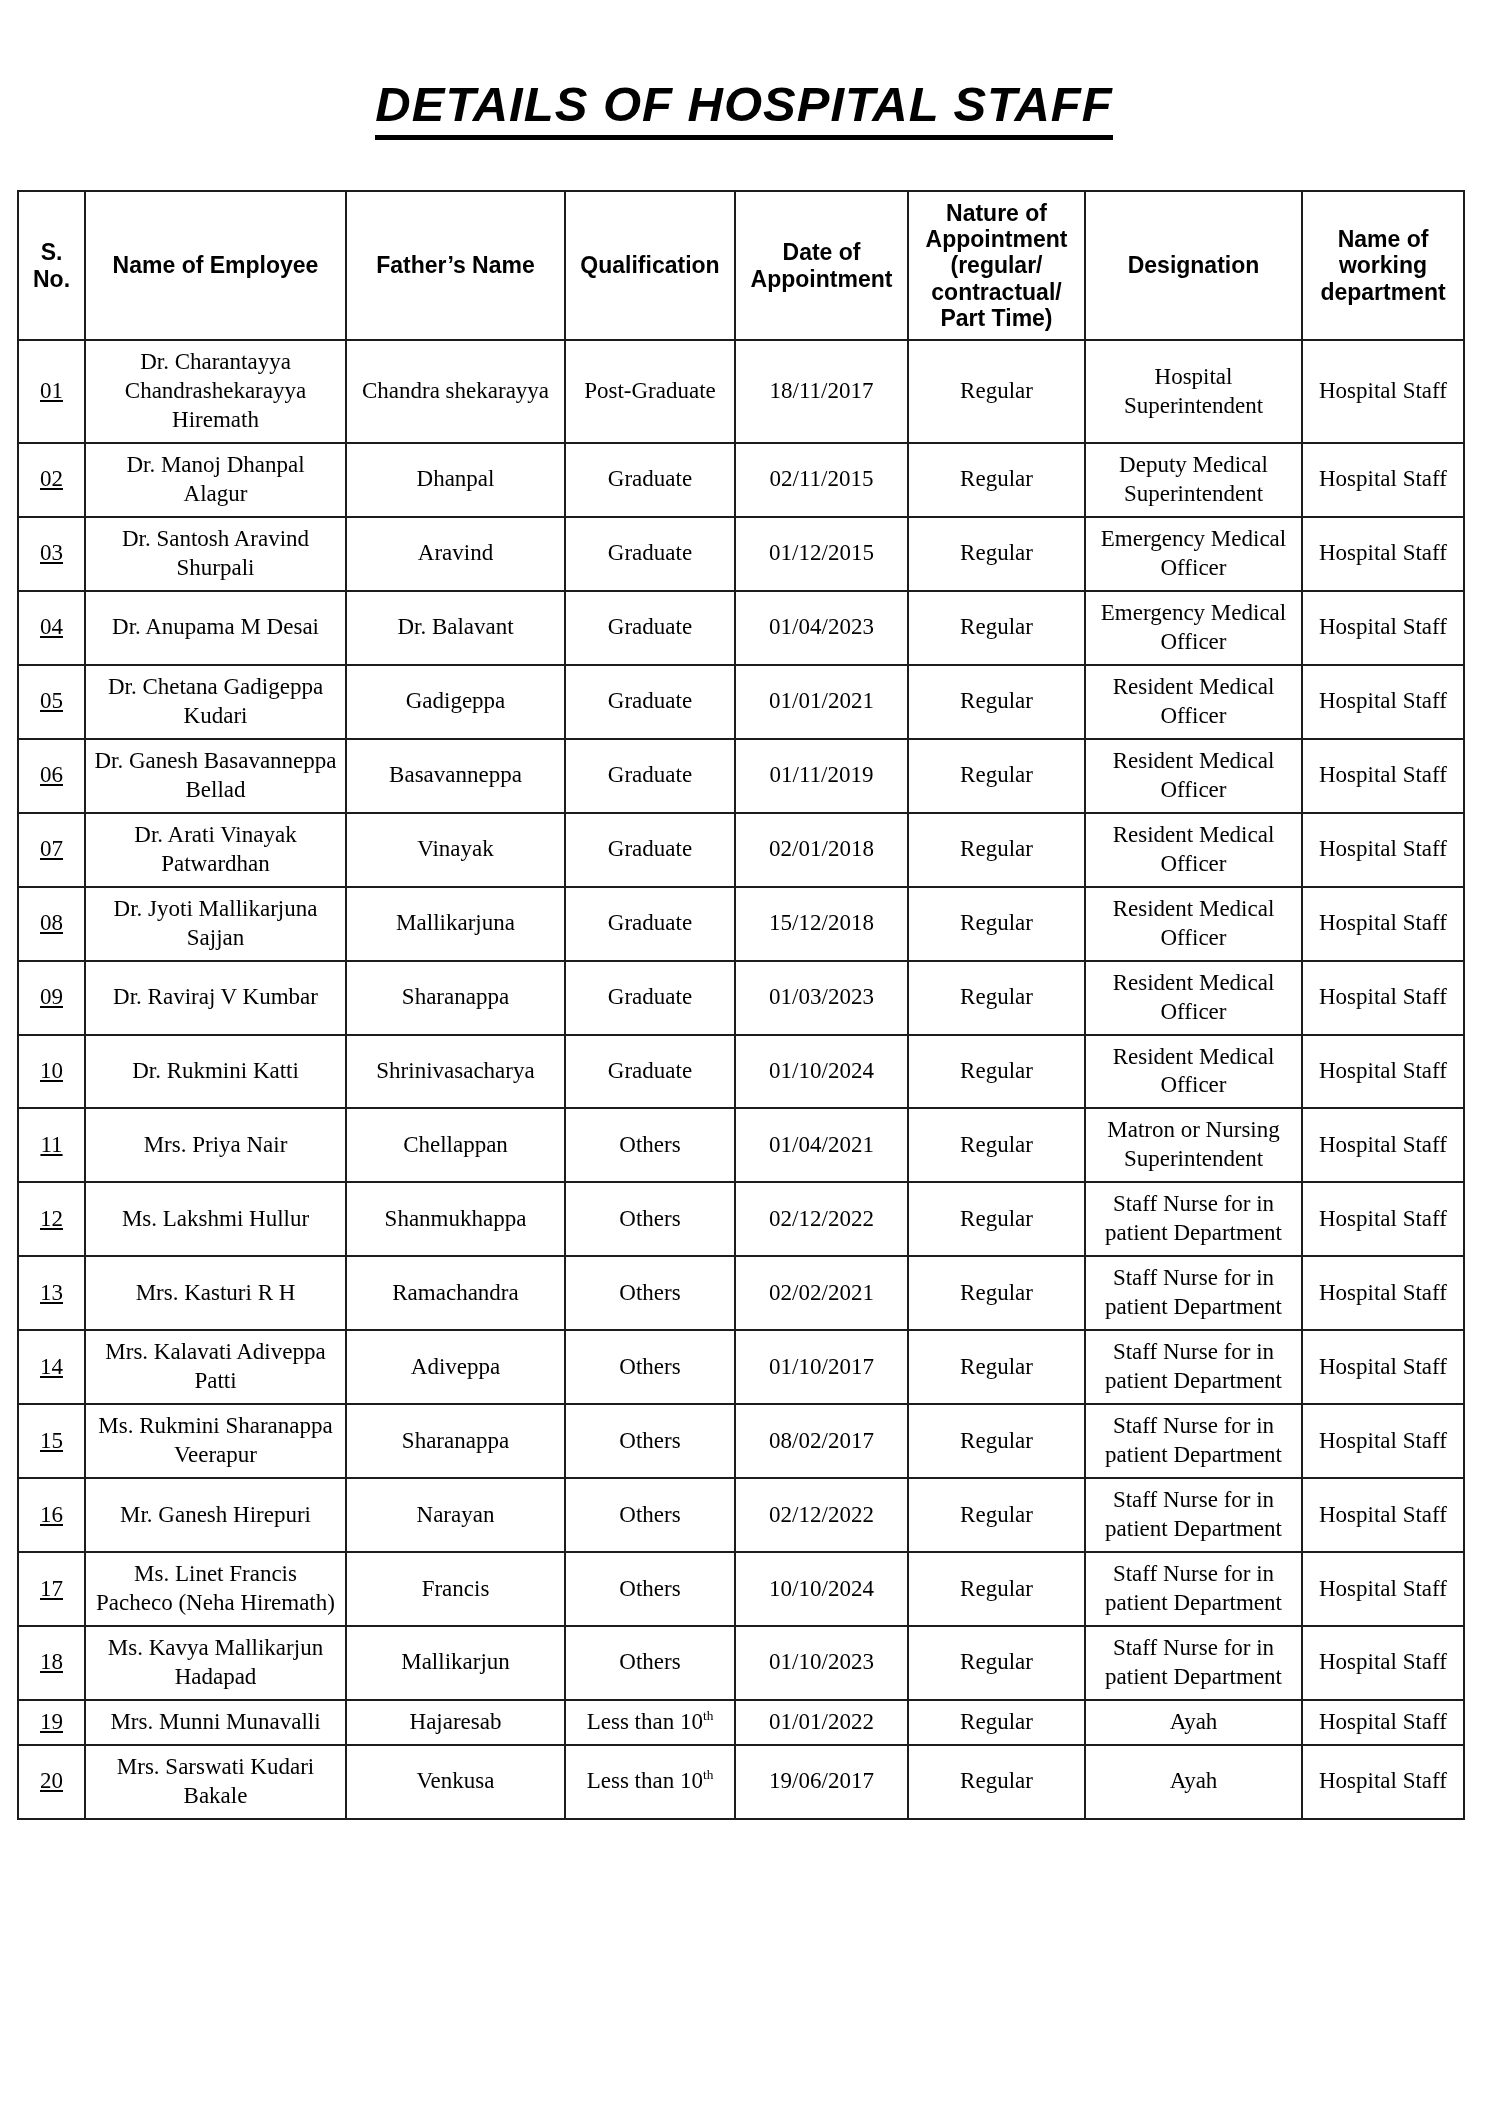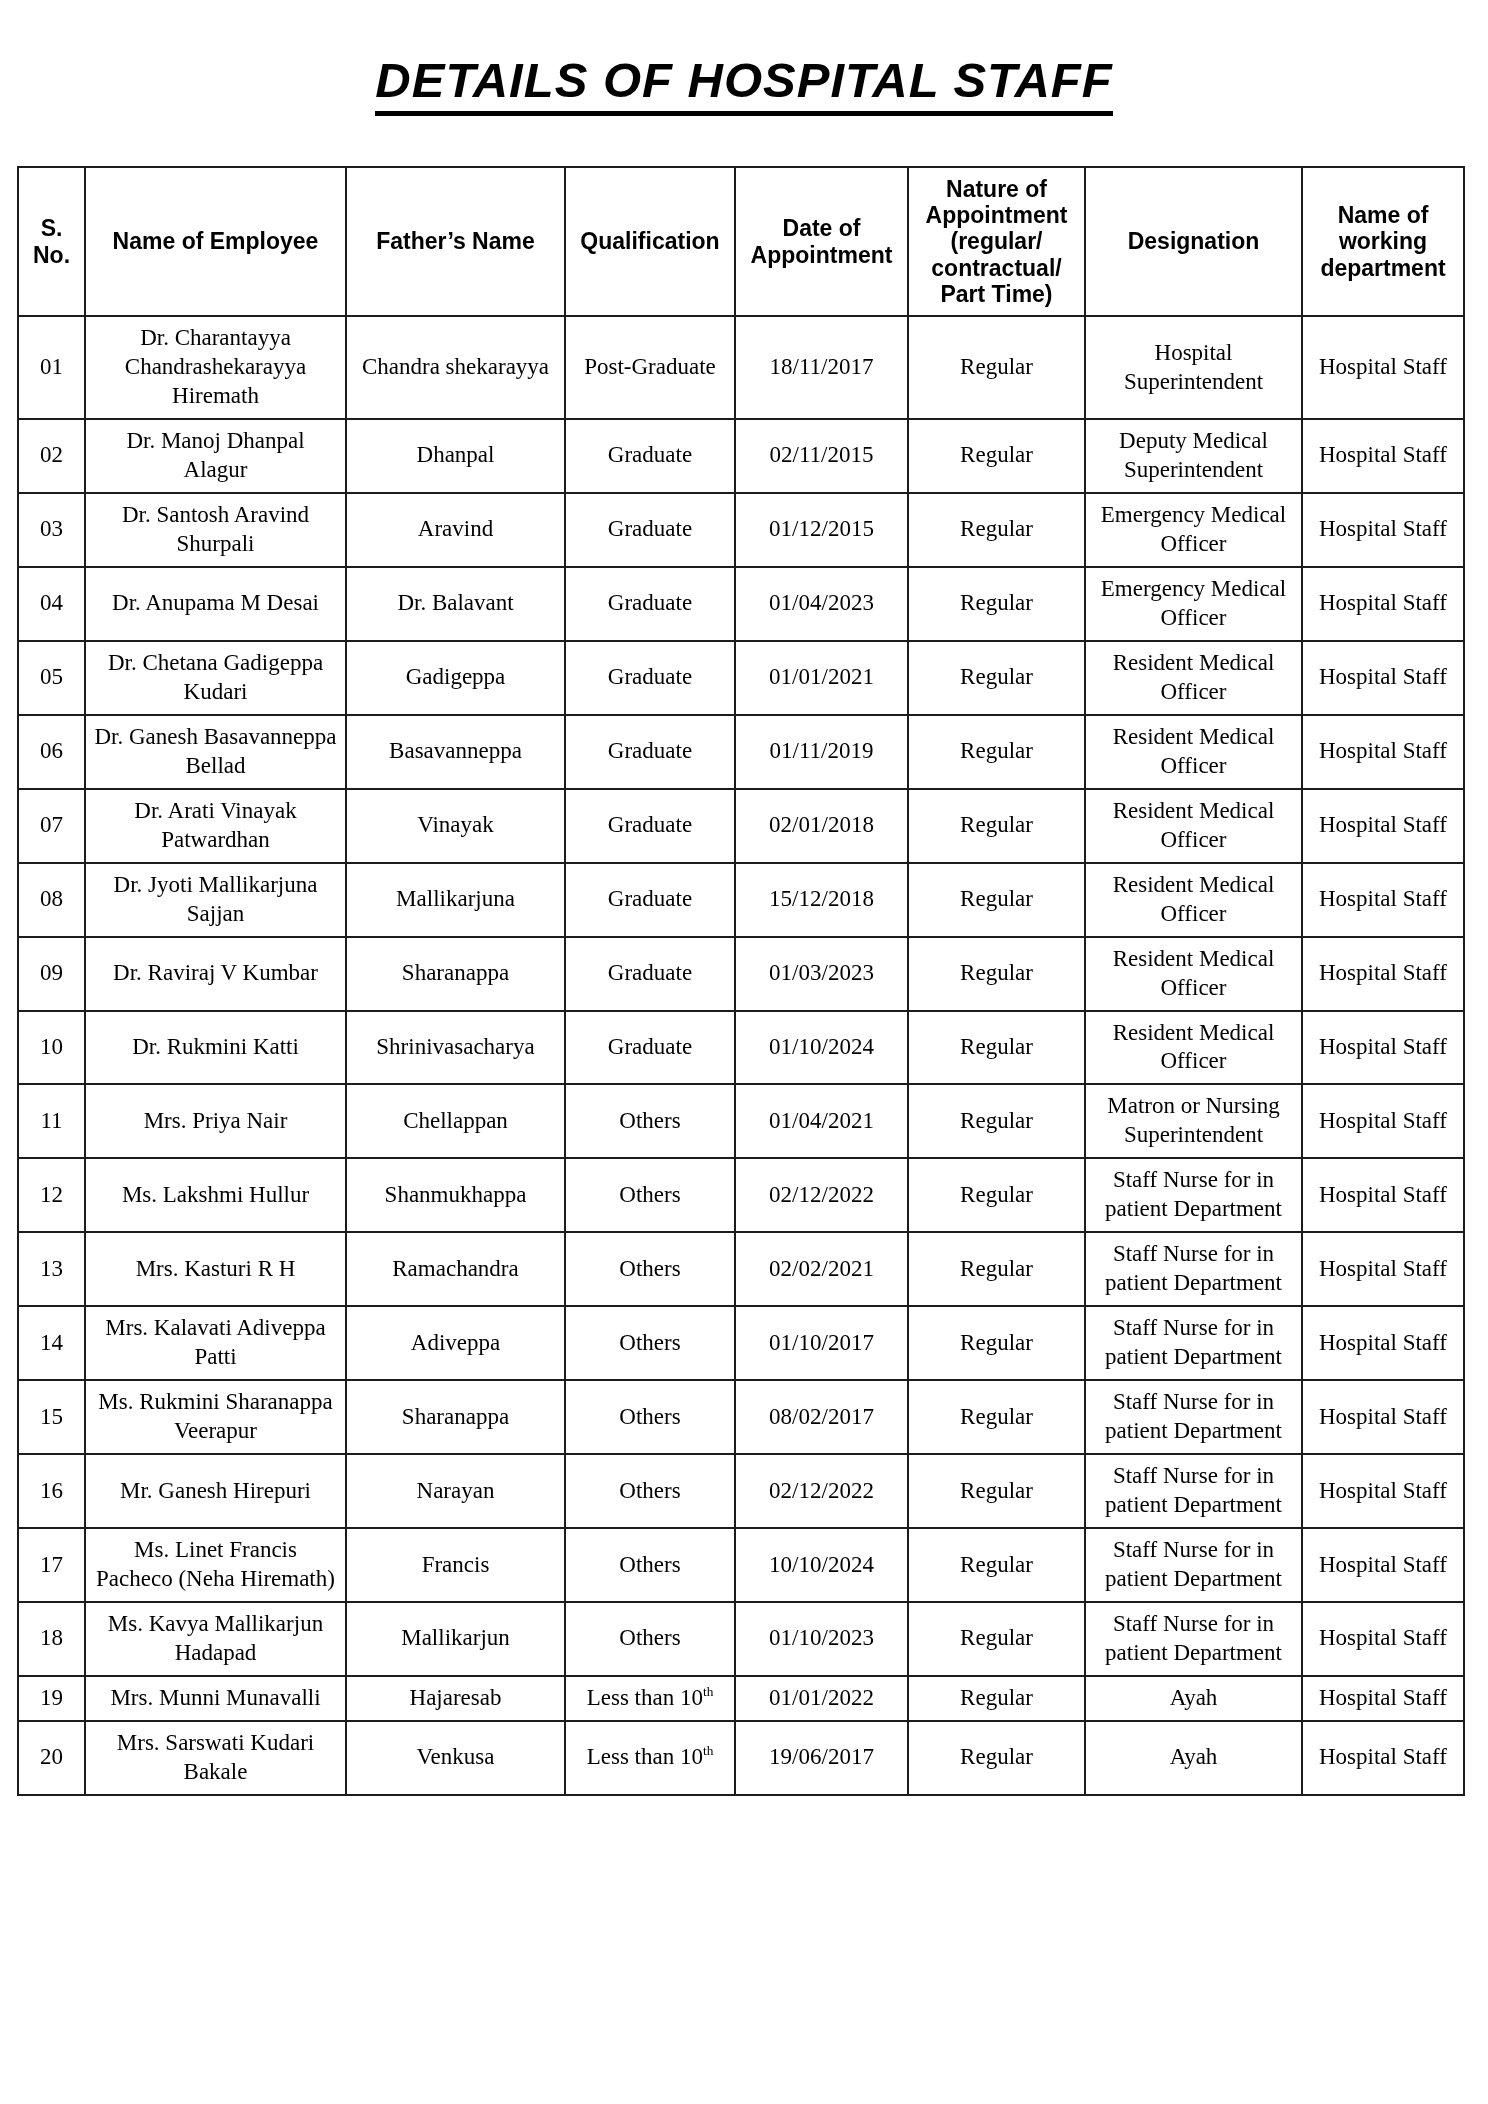--- a/index.html
+++ b/index.html
@@ -9,21 +9,21 @@
     color: #000000;
   }
   body {
     width: 1488px;
     height: 2104px;
     font-family: "Liberation Serif", serif;
     position: relative;
   }
   .title-wrap {
     text-align: center;
-    padding-top: 52px;
+    padding-top: 76px;
   }
   .page-title {
     display: inline-block;
     font-family: "Liberation Sans", sans-serif;
     font-weight: bold;
     font-style: italic;
     font-size: 49px;
     letter-spacing: 1px;
     border-bottom: 5px solid #000;
     padding-bottom: 3px;
@@ -57,21 +57,21 @@
   
   col.col-sno          { width: 67px; }
   col.col-name         { width: 261px; }
   col.col-father       { width: 219px; }
   col.col-qualification{ width: 170px; }
   col.col-date         { width: 173px; }
   col.col-nature       { width: 177px; }
   col.col-designation  { width: 217px; }
   col.col-department   { width: 162px; }
 
-  td.col-sno           { padding: 7px 3px; }
+  td.col-sno           { padding: 7px 3px; text-decoration: underline; }
   td.col-name          { text-align: left; padding: 7px 12px 7px 16px; }
   td.col-father        { padding: 7px 18px; }
   td.col-qualification { padding: 7px 26px; }
   td.col-date          { padding: 7px 6px; }
   td.col-nature        { padding: 7px 12px; }
   td.col-designation   { padding: 7px 26px; }
   td.col-department    { padding: 7px 22px; }
 
   th.col-nature        { padding-left: 8px; padding-right: 8px; }
 

